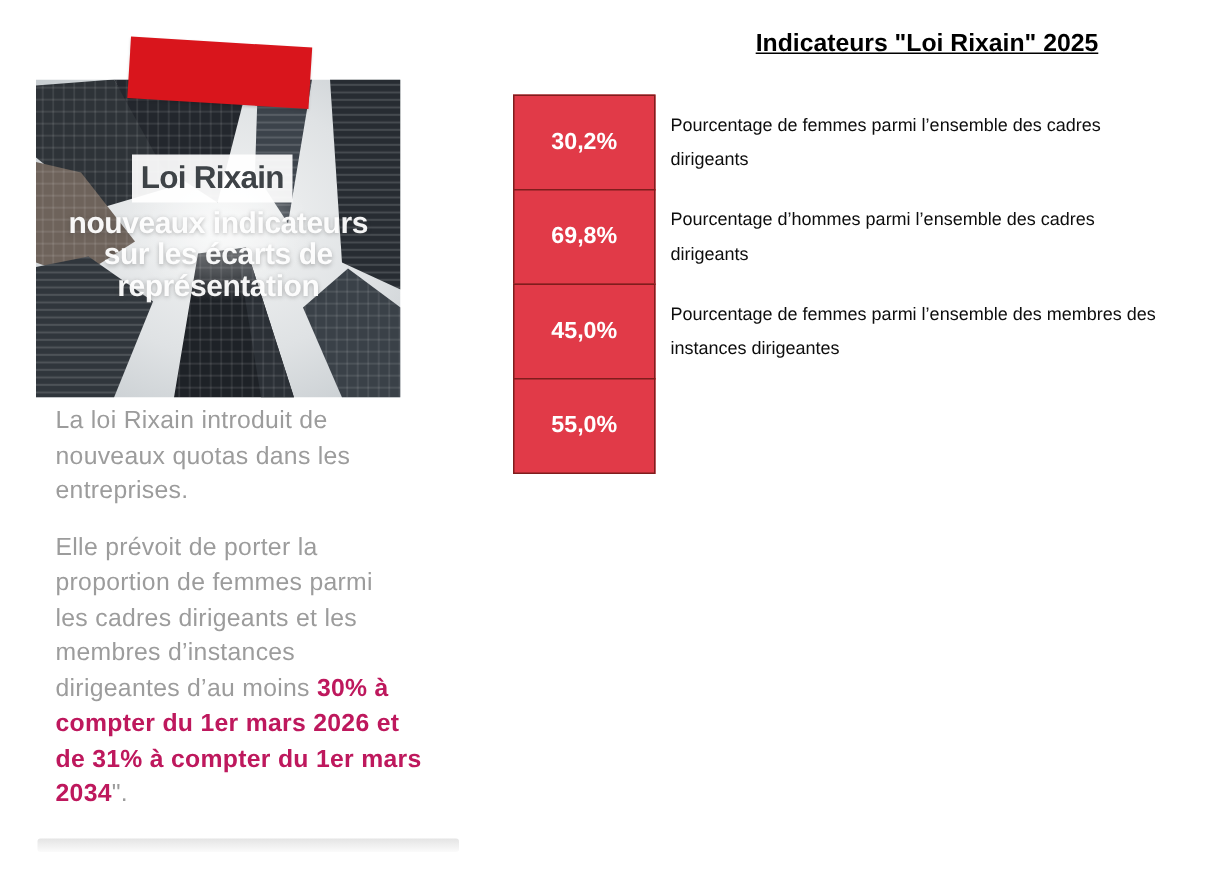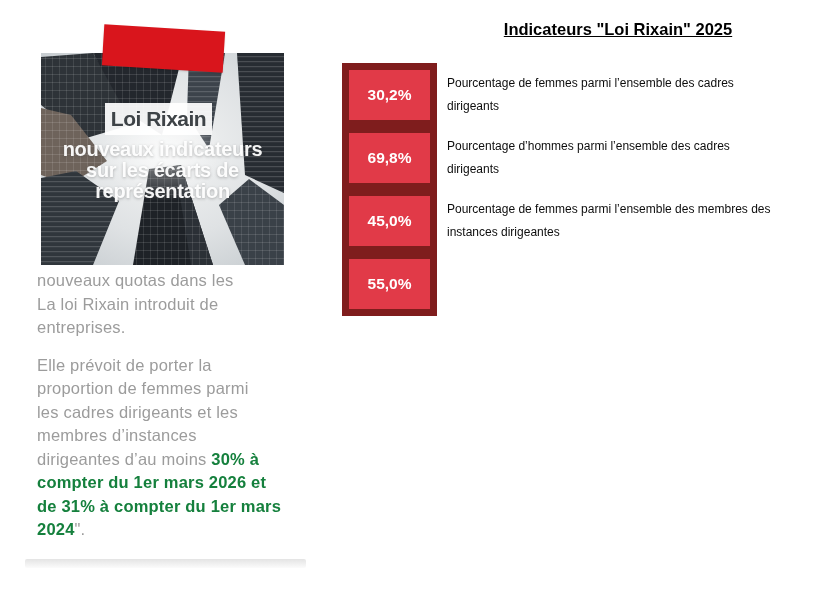--- a/index.html
+++ b/index.html
@@ -3,21 +3,21 @@
 <meta charset="utf-8">
 <style>
   * { margin:0; padding:0; box-sizing:border-box; }
   html,body { background:#ffffff; }
   body { font-family:"Liberation Sans", sans-serif; }
   #page {
     position:relative; width:820px; height:590px; background:#ffffff; overflow:hidden;
   }
 
   
-  .photo-card { position:absolute; left:41px; top:53px; width:243px; height:212px; }
+  .photo-card { position:absolute; left:24px; top:53px; width:243px; height:212px; }
   .photo-card svg { position:absolute; left:0; top:0; width:243px; height:212px; display:block; }
   .red-banner {
     position:absolute; left:62px; top:-25px; width:121px; height:41px;
     background:#d9151c; transform:rotate(3.5deg); z-index:2;
     box-shadow:0 1px 2px rgba(0,0,0,0.15);
   }
   .photo-badge {
     position:absolute; left:64px; top:50px; width:107px; height:32px; z-index:3;
     background:rgba(255,255,255,0.93); color:#3e4347;
     display:flex; align-items:center; justify-content:center;
@@ -28,36 +28,36 @@
     color:rgba(255,255,255,0.95); font-weight:700; font-size:20px; line-height:21px;
     text-shadow:0 1px 3px rgba(60,60,60,0.35); letter-spacing:-0.3px;
   }
 
   
   .intro {
     position:absolute; left:37px; top:269px; width:270px;
     color:#9c9c9c; font-size:16.5px; line-height:23.5px; letter-spacing:0.2px;
   }
   .intro .para { margin-bottom:14px; }
-  .intro .b { font-weight:700; color:#15803d; }
+  .intro .b { font-weight:700; color:#be185d; }
   .card-bottom-shadow {
     position:absolute; left:25px; top:559px; width:281px; height:9px;
     background:linear-gradient(to bottom,#e4e4e4,#fbfbfb); border-radius:2px;
   }
 
   
   .ind-title {
     position:absolute; left:448px; top:20px; width:340px; text-align:center;
     font-size:16.5px; font-weight:700; color:#000000; text-decoration:underline;
   }
   .ind-table { position:absolute; left:342px; top:63px; }
   .ind-row { display:flex; align-items:stretch; }
   .ind-row + .ind-row { margin-top:-1px; }
   .ind-box {
-    width:95px; height:64px; background:#e13a48; border:7px solid #7f1d1d;
+    width:95px; height:64px; background:#e13a48; border:1px solid #7f1d1d;
     display:flex; align-items:center; justify-content:center;
     color:#ffffff; font-weight:700; font-size:15.5px; flex:none;
   }
   .ind-label {
     width:348px; padding-left:10px; display:flex; align-items:center;
     color:#0d0d0d; font-size:12px; line-height:23px;
   }
 </style>
 </head>
 <body>
@@ -124,33 +124,33 @@
 
     <div class="photo-subtitle">
       <div>nouveaux indicateurs</div>
       <div>sur les écarts de</div>
       <div>représentation</div>
     </div>
   </div>
 
   <div class="intro">
     <div class="para">
+      <div>La loi Rixain introduit de</div>
       <div>nouveaux quotas dans les</div>
-      <div>La loi Rixain introduit de</div>
       <div>entreprises.</div>
     </div>
     <div class="para">
       <div><span>Elle prévoit de porter la</span></div>
       <div><span>proportion de femmes parmi</span></div>
       <div><span>les cadres dirigeants et les</span></div>
       <div><span>membres d’instances</span></div>
       <div><span>dirigeantes d’au moins </span><span class="b">30% à</span></div>
       <div><span class="b">compter du 1er mars 2026 et</span></div>
       <div><span class="b">de 31% à compter du 1er mars</span></div>
-      <div><span class="b">2024</span><span>".</span></div>
+      <div><span class="b">2034</span><span>".</span></div>
     </div>
   </div>
 
   <div class="card-bottom-shadow"></div>
 
   <div class="ind-title">Indicateurs "Loi Rixain" 2025</div>
 
   <div class="ind-table">
     <div class="ind-row">
       <div class="ind-box">

